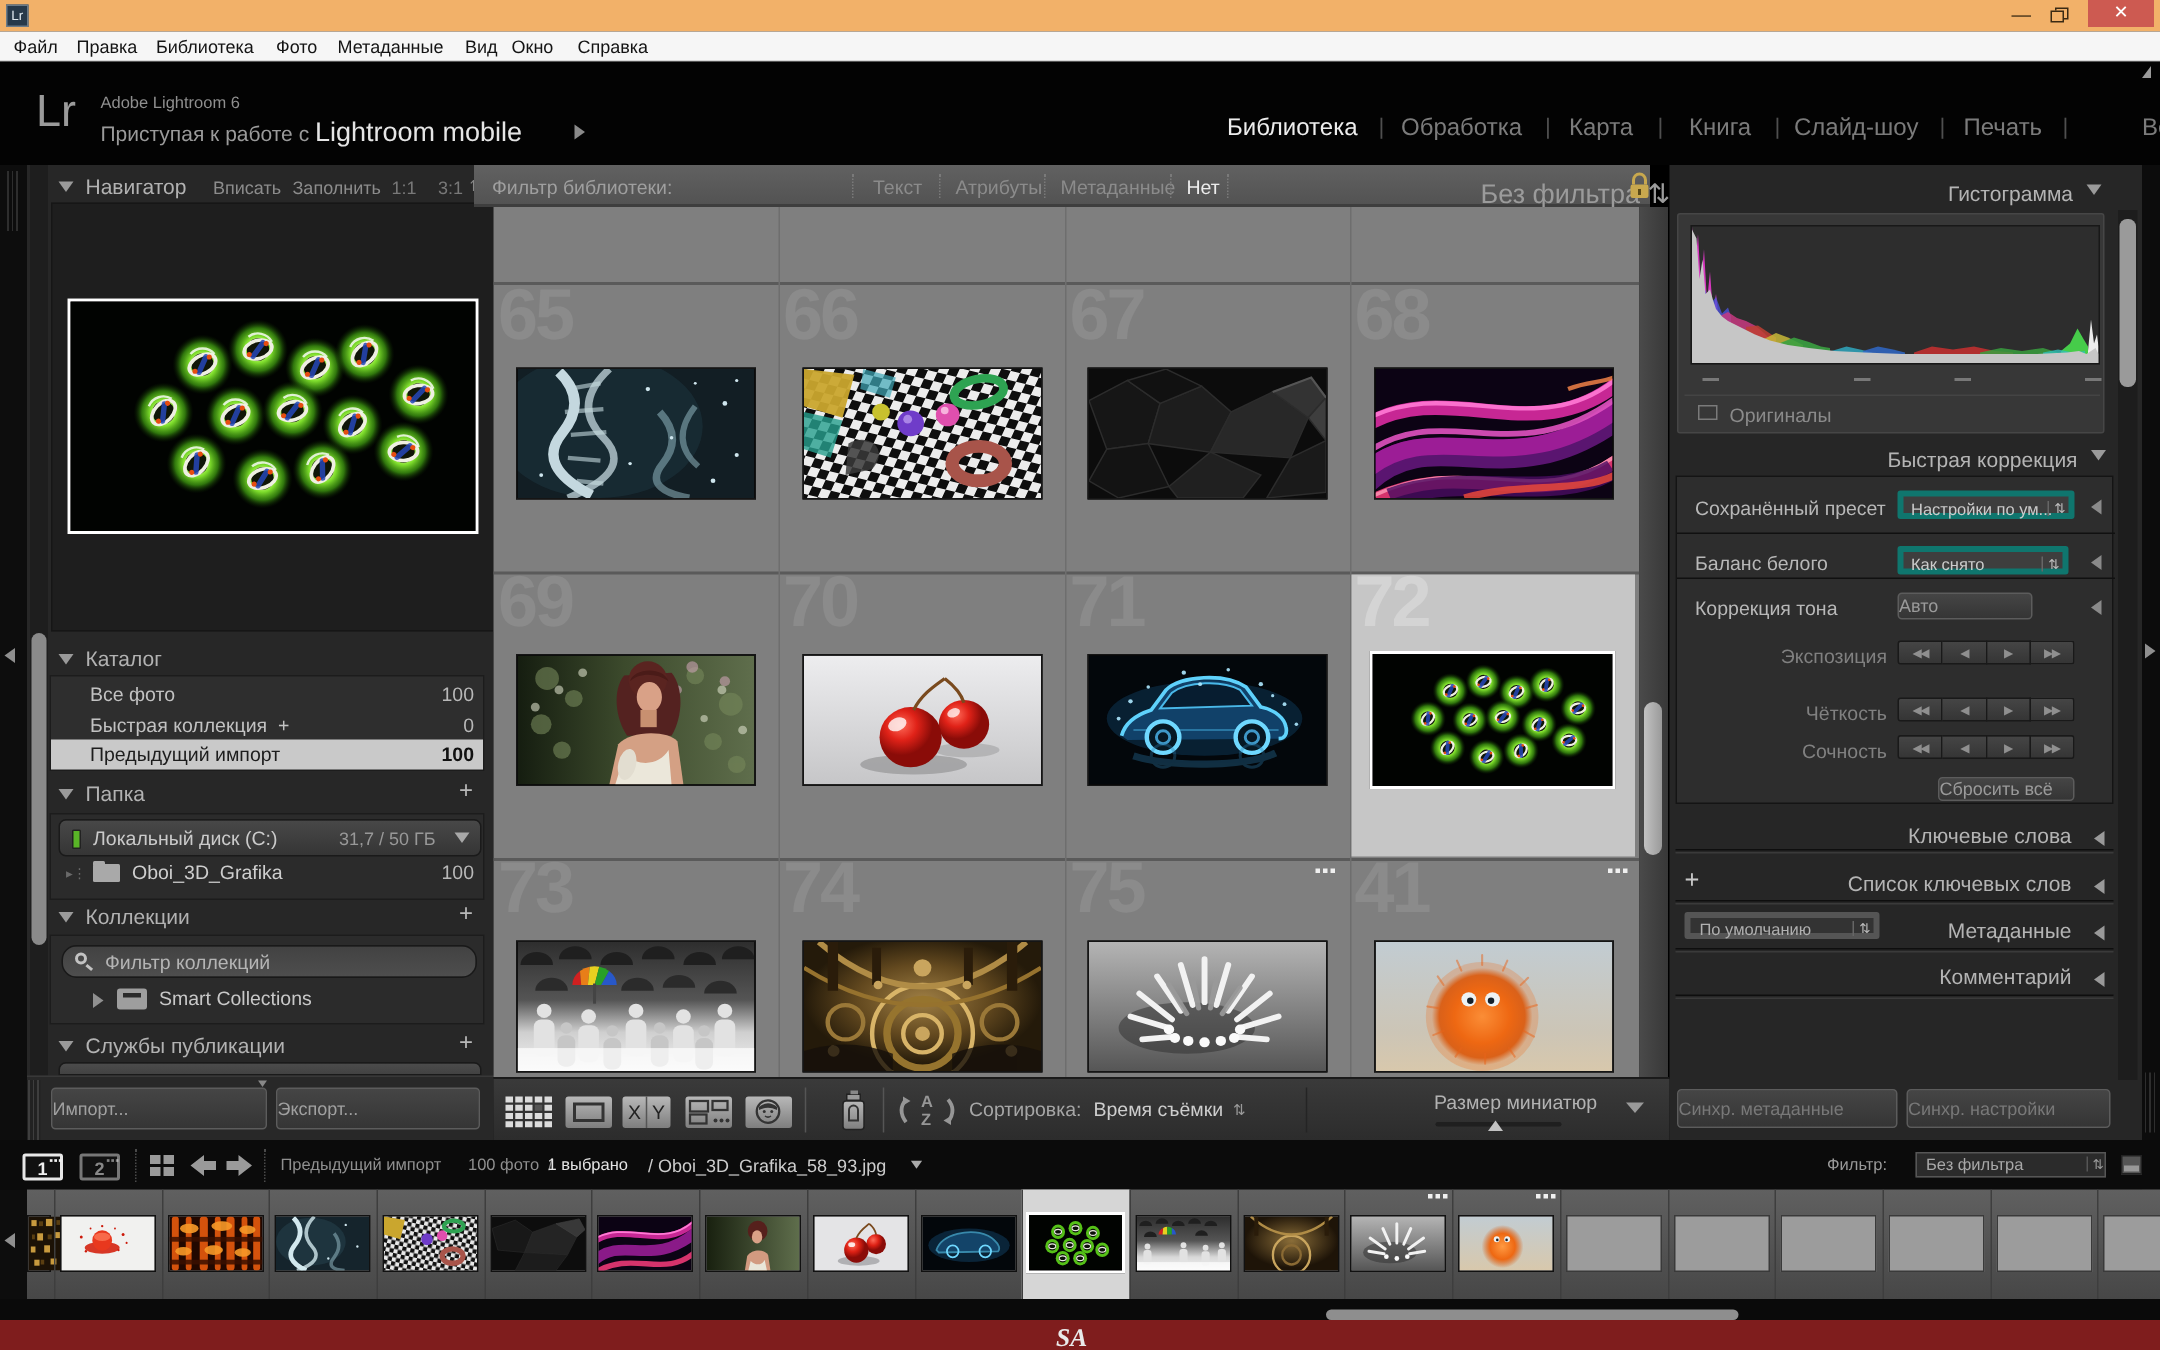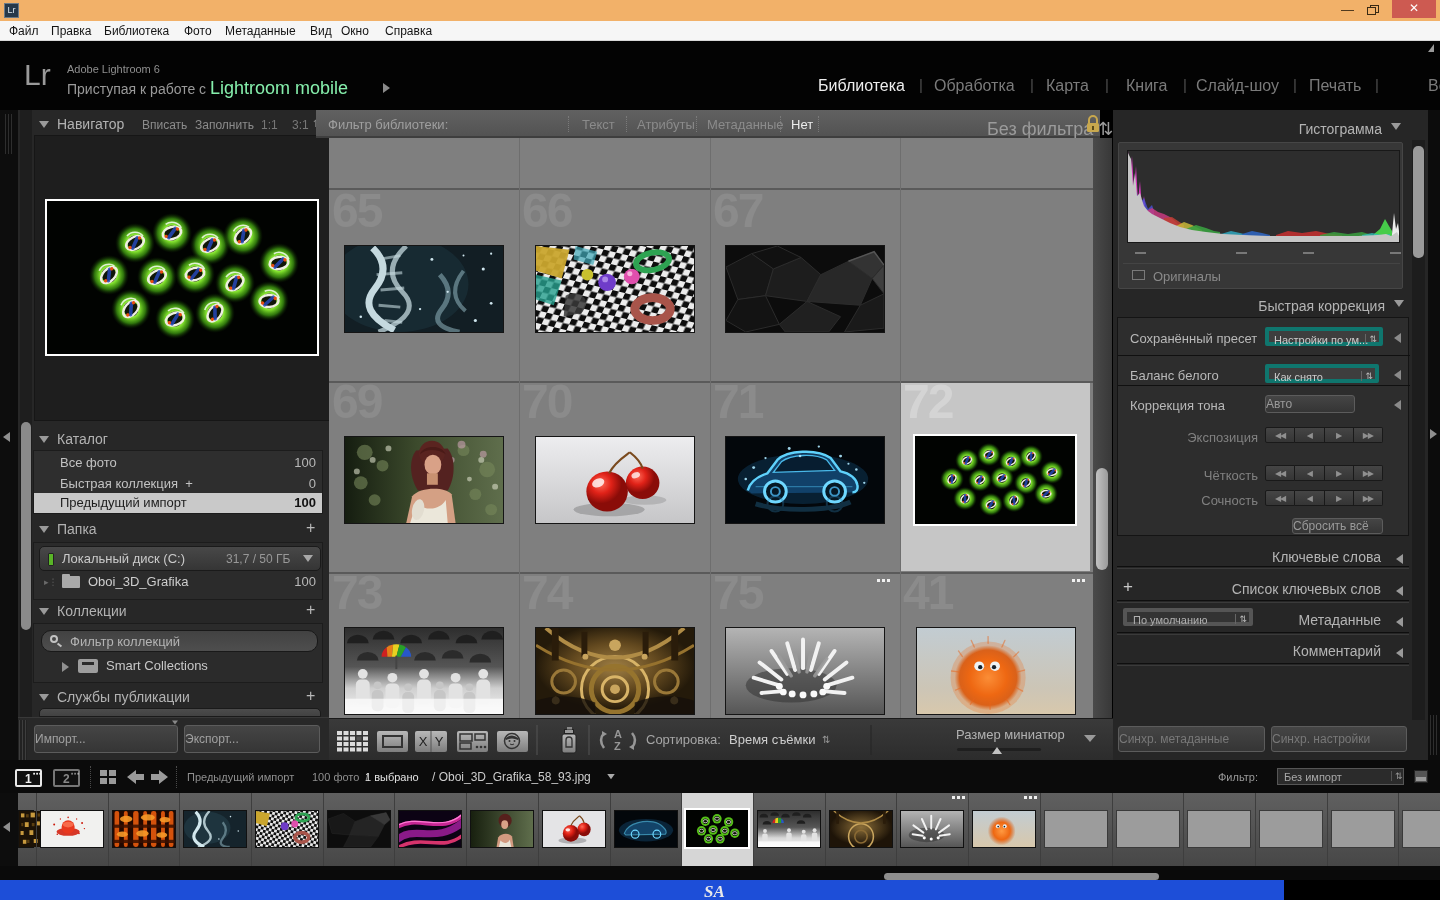--- a/index.html
+++ b/index.html
@@ -38,21 +38,21 @@
 #gridsb{left:1093px;top:138px;width:19px;height:580px;background:linear-gradient(90deg,#4a4a4a,#383838)}
 #gridsb .thumbbar{position:absolute;left:3px;top:330px;width:12px;height:102px;background:linear-gradient(90deg,#c2c2c2,#9a9a9a);border-radius:6px}
 
 #toolbar{left:329px;top:718px;width:784px;height:42px;background:linear-gradient(#3a3a3a,#2c2c2c);border-top:1px solid #1a1a1a}
 
 #fsbar{left:0;top:760px;width:1440px;height:33px;background:#0b0b0b}
 #filmstrip{left:18px;top:793px;width:1422px;height:73px;background:linear-gradient(#606060,#474747)}
 .fsthumb{position:absolute;top:17px;border:1px solid #111;background:#777}
 #fssb{left:0;top:866px;width:1440px;height:14px;background:#0a0a0a}
 #fssb .th{position:absolute;left:884px;top:7px;width:275px;height:7px;border-radius:4px;background:#8e8e8e}
-#bottombar{left:0;top:880px;width:1284px;height:20px;background:#1d4ed8}
+#bottombar{left:0;top:880px;width:1440px;height:20px;background:#7f1d1d}
 
 .ddown{position:absolute;background:#3e3e3e;border:4px solid #0f766e;border-radius:2px;color:#ccc;font-size:12px}
 .btn{position:absolute;background:linear-gradient(#454545,#353535);border:1px solid #5c5c5c;border-radius:3px;color:#b0b0b0;font-size:12px;text-align:left}
 .dots3{position:absolute;width:16px;height:4px;display:flex;gap:2px}
 .dots3 i{width:3px;height:3px;background:#f0f0f0;display:block}
 .bgrp{position:absolute;display:flex;width:118px;height:16px}
 .bgrp b{flex:1;background:linear-gradient(#454545,#353535);border:1px solid #191919;border-left:none;color:#8f8f8f;font-size:8px;text-align:center;line-height:15px;font-weight:normal;letter-spacing:-1px}
 .bgrp b:first-child{border-left:1px solid #191919;border-radius:2px 0 0 2px}
 .bgrp b:last-child{border-radius:0 2px 2px 0}
 .sepline{left:4px;width:292px;height:3px;border-top:1px solid #0e0e0e;border-bottom:1px solid #3a3a3a}
@@ -75,21 +75,21 @@
       <span style="left:184px">Фото</span>
       <span style="left:225px">Метаданные</span>
       <span style="left:310px">Вид</span>
       <span style="left:341px">Окно</span>
       <span style="left:385px">Справка</span>
 </div>
 
 <div class="abs" id="header">
  <div class="t" style="left:24px;top:17px;font-size:30px;color:#9a9a9a">Lr</div>
  <div class="t" style="left:67px;top:22px;font-size:11px;color:#8f8f8f">Adobe Lightroom 6</div>
- <div class="t" style="left:67px;top:37px;font-size:14px;color:#9a9a9a">Приступая к работе с <span style="font-size:18px;color:#86efac">Lightroom mobile</span></div>
+ <div class="t" style="left:67px;top:37px;font-size:14px;color:#9a9a9a">Приступая к работе с <span style="font-size:18px;color:#e5e5e5">Lightroom mobile</span></div>
  <div class="abs tri-r" style="left:383px;top:42px;border-left-color:#8a8a8a"></div>
  <div class="t" style="left:818px;top:36px;font-size:16px;color:#ededed">Библиотека</div>
  <span class="modsep" style="left:919px">|</span>
  <span class="mod" style="left:934px">Обработка</span>
  <span class="modsep" style="left:1030px">|</span>
  <span class="mod" style="left:1046px">Карта</span>
  <span class="modsep" style="left:1105px">|</span>
  <span class="mod" style="left:1126px">Книга</span>
  <span class="modsep" style="left:1183px">|</span>
  <span class="mod" style="left:1196px">Слайд-шоу</span>
@@ -396,20 +396,38 @@
     <path d="M124 16 L150 6 L160 20 L148 34 Z" fill="#333"></path>
     <path d="M136 62 L160 50 L160 86 L120 90 Z" fill="#1a1a1a"></path>
     <path d="M12 56 L40 52 L54 82 L20 90 L0 78 Z" fill="#131313"></path>
     <path d="M54 82 L82 58 L116 74 L104 90 L60 90 Z" fill="#202020"></path>
     <path d="M148 34 L160 20 L160 50 Z" fill="#3e3e3e"></path>
    </g>
    <path d="M124 16 L150 6 L160 20" fill="none" stroke="#555" stroke-width="1.5"></path>
   </svg></div>
       </div>
 
+ <div class="cell" style="left:571px;top:52px">
+        <div class="cnum">68</div>
+  <div class="thumb" style="left:16px;top:55px;width:160px;height:88px"><svg width="158" height="86" viewBox="0 0 160 90" preserveAspectRatio="none">
+   <rect width="160" height="90" fill="#0c0314"></rect>
+   <g fill="none">
+    <path d="M-8 78 C40 30 90 92 168 28" stroke="#5a1570" stroke-width="20"></path>
+    <path d="M-8 72 C42 28 92 86 168 24" stroke="#9c1d96" stroke-width="12"></path>
+    <path d="M-8 40 C50 4 110 60 168 6" stroke="#c72794" stroke-width="10"></path>
+    <path d="M-8 36 C52 2 112 56 168 2" stroke="#ff7ad4" stroke-width="3" opacity=".9"></path>
+    <path d="M-8 95 C60 55 110 108 168 60" stroke="#d6336c" stroke-width="9"></path>
+    <path d="M-8 92 C62 52 112 104 168 56" stroke="#ff9ab8" stroke-width="2.5" opacity=".8"></path>
+    <path d="M-8 60 C46 18 96 76 168 16" stroke="#e052c0" stroke-width="4" opacity=".9"></path>
+    <path d="M10 90 C60 70 120 95 160 70" stroke="#4a0d62" stroke-width="14" opacity=".8"></path>
+    <path d="M60 90 C100 78 140 88 165 72" stroke="#e8483a" stroke-width="5" opacity=".85"></path>
+    <path d="M130 14 C145 8 155 10 165 4" stroke="#ff8a4a" stroke-width="3" opacity=".8"></path>
+   </g>
+  </svg></div>
+      </div>
 
  <div class="cell" style="left:0;top:243px">
         <div class="cnum">69</div>
   <div class="thumb" style="left:15px;top:55px;width:160px;height:88px"><svg width="158" height="86" viewBox="0 0 160 90" preserveAspectRatio="none">
    <defs>
               <linearGradient id="wbg" x1="0" y1="0" x2="1" y2="0">
                 <stop offset="0" stop-color="#151d10"></stop>
                 <stop offset=".45" stop-color="#3c4a2c"></stop>
                 <stop offset="1" stop-color="#5f6e4c"></stop>
               </linearGradient>
@@ -856,21 +874,21 @@
   </g>
  </svg>
  <div class="abs" style="left:176px;top:6px;width:1px;height:22px;border-left:1px dotted #4a4a4a"></div>
  <div class="t" style="left:187px;top:11px;font-size:11px;color:#8f8f8f">Предыдущий импорт</div>
  <div class="t" style="left:312px;top:11px;font-size:11px;color:#8f8f8f">100 фото&nbsp;&nbsp;/</div>
  <div class="t" style="left:365px;top:11px;font-size:11px;color:#e4e4e4">1 выбрано</div>
  <div class="t" style="left:432px;top:10px;font-size:12px;color:#cdcdcd">/ Oboi_3D_Grafika_58_93.jpg</div>
  <div class="abs tri-d" style="left:606px;top:13px;transform:scale(.75);border-top-color:#aaa"></div>
  <div class="t" style="left:1218px;top:11px;font-size:11px;color:#9a9a9a">Фильтр:</div>
  <div class="abs" style="left:1277px;top:8px;width:127px;height:17px;background:#2b2b2b;border:1px solid #565656">
-  <div class="t" style="left:6px;top:2px;font-size:11px;color:#a8a8a8">Без импорт</div>
+  <div class="t" style="left:6px;top:2px;font-size:11px;color:#a8a8a8">Без фильтра</div>
   <div class="t" style="left:113px;top:2px;font-size:9px;color:#999;border-left:1px solid #555;padding-left:3px">⇅</div>
  </div>
  <div class="abs" style="left:1414px;top:10px;width:14px;height:13px;background:#555;border:1px solid #222">
   <div class="abs" style="left:1px;top:6px;width:10px;height:4px;background:#999"></div>
  </div>
 </div>
 <div class="abs" id="filmstrip">
  <div class="abs" style="left:663px;top:0;width:72px;height:73px;background:#d6d6d6"></div>
  <div class="fsthumb" style="left:0;top:17px;width:16px;height:38px"><svg width="31" height="36" viewBox="0 0 160 90" preserveAspectRatio="none">
           <rect width="160" height="90" fill="#1c1206"></rect>

